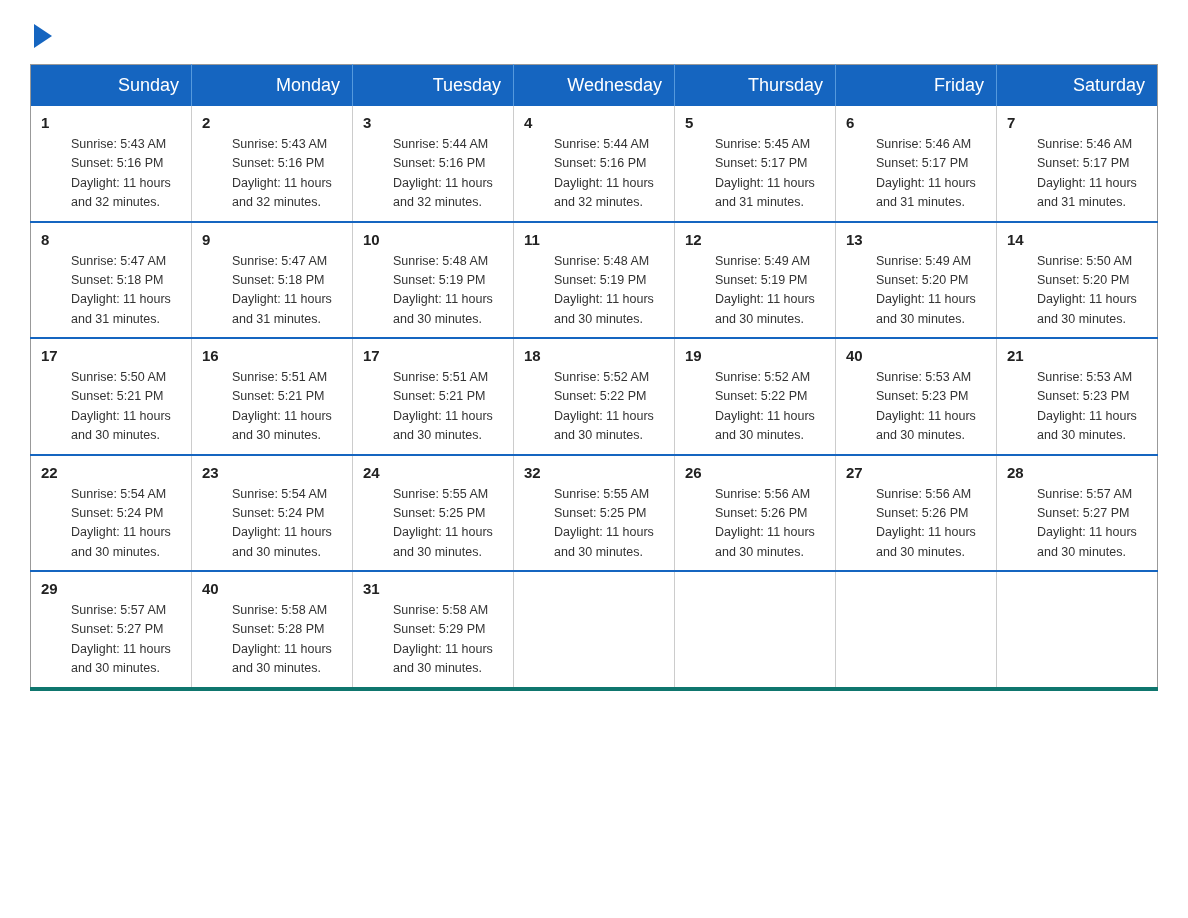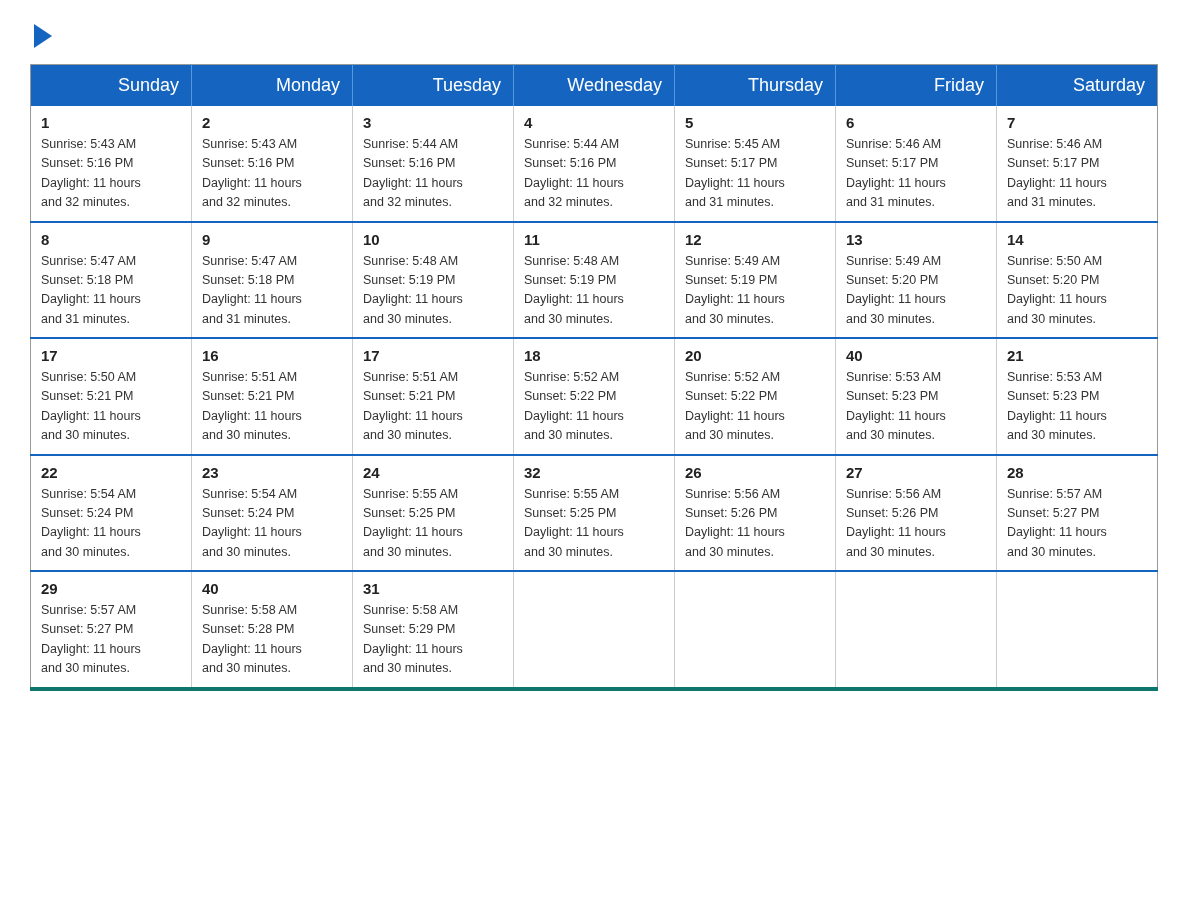--- a/index.html
+++ b/index.html
@@ -98,20 +98,21 @@
       font-size: 15px;
       font-weight: bold;
       color: #222;
       margin-bottom: 4px;
       display: block;
     }
     .day-info {
       font-size: 12.5px;
       line-height: 1.55;
       color: #333;
+      margin-left: 30px;
     }
     .empty-cell {
       background: #fff;
     }
   </style>
 </head>
 <body>
 
 <div class="header">
   <div class="logo">
@@ -301,21 +302,21 @@
         <td>
           <span class="day-num">18</span>
         <div class="day-info">
           Sunrise: 5:52 AM<br>
           Sunset: 5:22 PM<br>
           Daylight: 11 hours<br>
           and 30 minutes.
         </div>
         </td>
         <td>
-          <span class="day-num">20</span>
+          <span class="day-num">19</span>
         <div class="day-info">
           Sunrise: 5:52 AM<br>
           Sunset: 5:22 PM<br>
           Daylight: 11 hours<br>
           and 30 minutes.
         </div>
         </td>
         <td>
           <span class="day-num">40</span>
         <div class="day-info">

